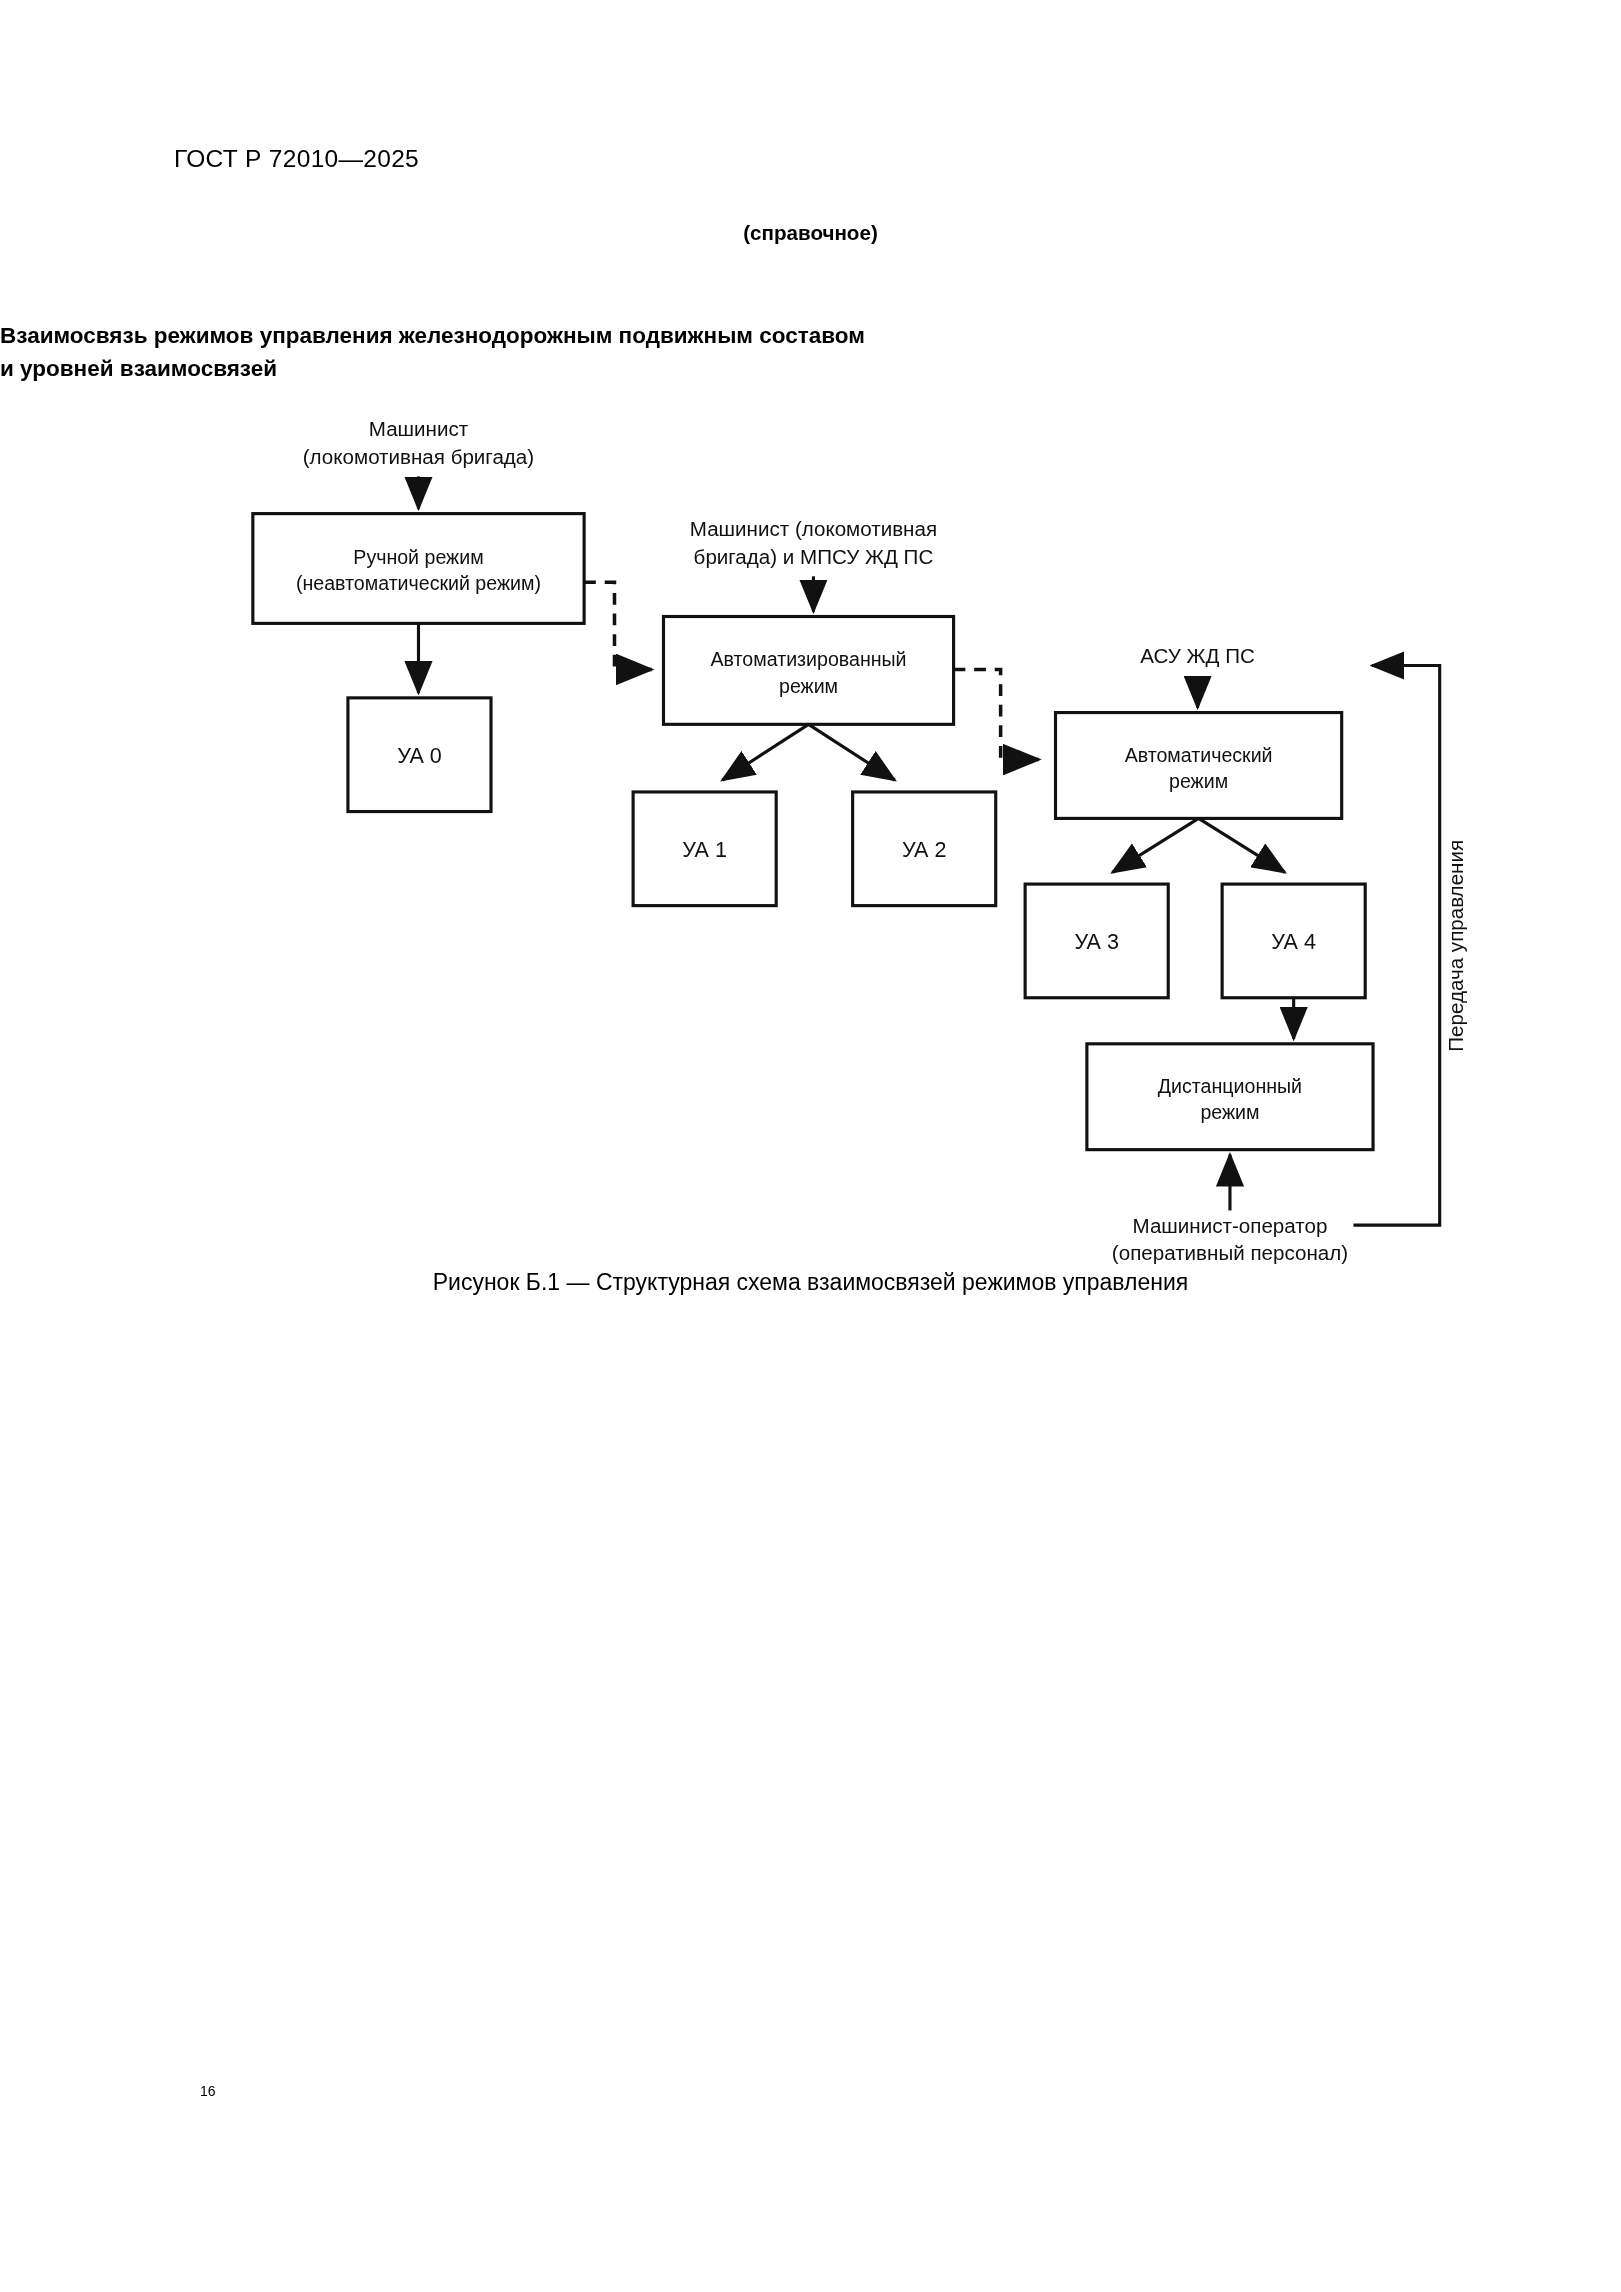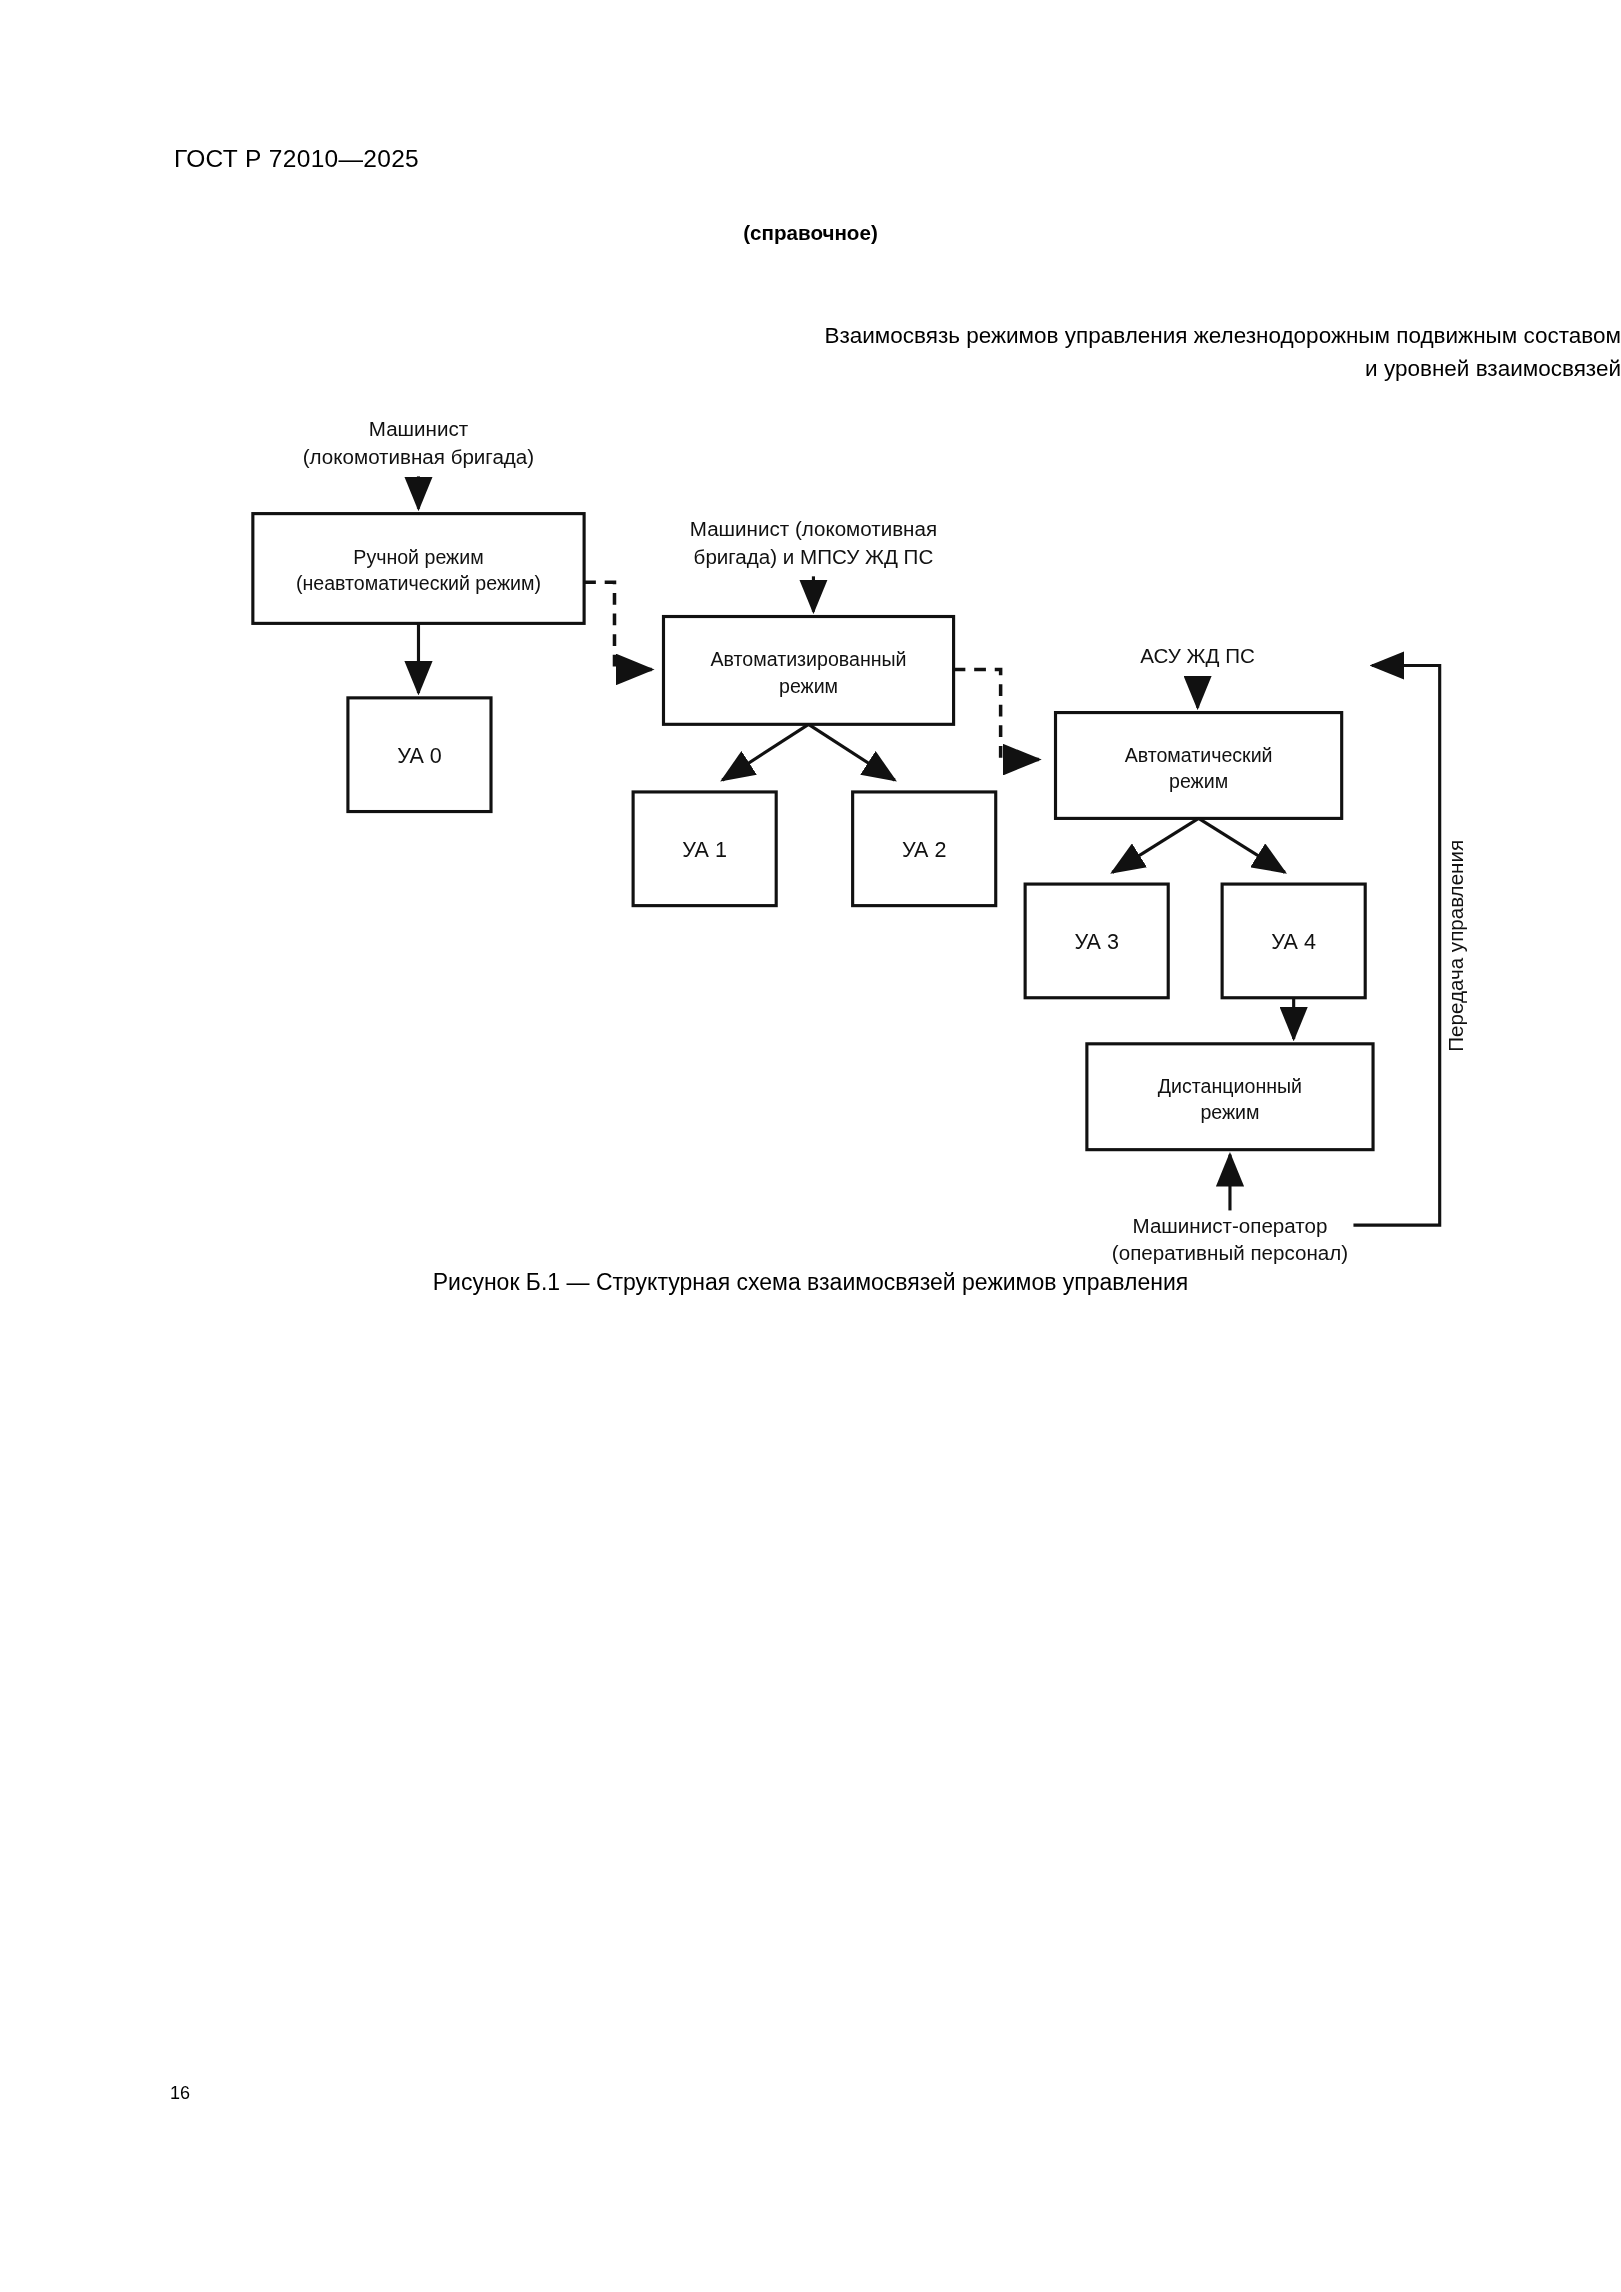--- a/index.html
+++ b/index.html
@@ -42,23 +42,23 @@
     line-height: 30px;
   }
   .annex-block div { white-space: nowrap; }
 
   
   .annex-title {
     position: absolute;
     left: 0;
     top: 319px;
     width: 1621px;
-    text-align: right;
+    text-align: left;
     font-size: 22.5px;
-    font-weight: normal;
+    font-weight: bold;
     line-height: 33px;
   }
   .annex-title div { white-space: nowrap; }
 
   
   .figure {
     position: absolute;
     left: 0;
     top: 0;
     width: 1584px;
@@ -72,23 +72,23 @@
     top: 1269px;
     width: 1621px;
     text-align: center;
     font-size: 23px;
     white-space: nowrap;
   }
 
   
   .page-number {
     position: absolute;
-    left: 170px;
+    left: 200px;
     top: 2083px;
-    font-size: 18px;
+    font-size: 14px;
   }
 
   
   text {
     font-family: "Liberation Sans", sans-serif;
     fill: #111111;
   }
   .box-rect {
     fill: #ffffff;
     stroke: #111111;

